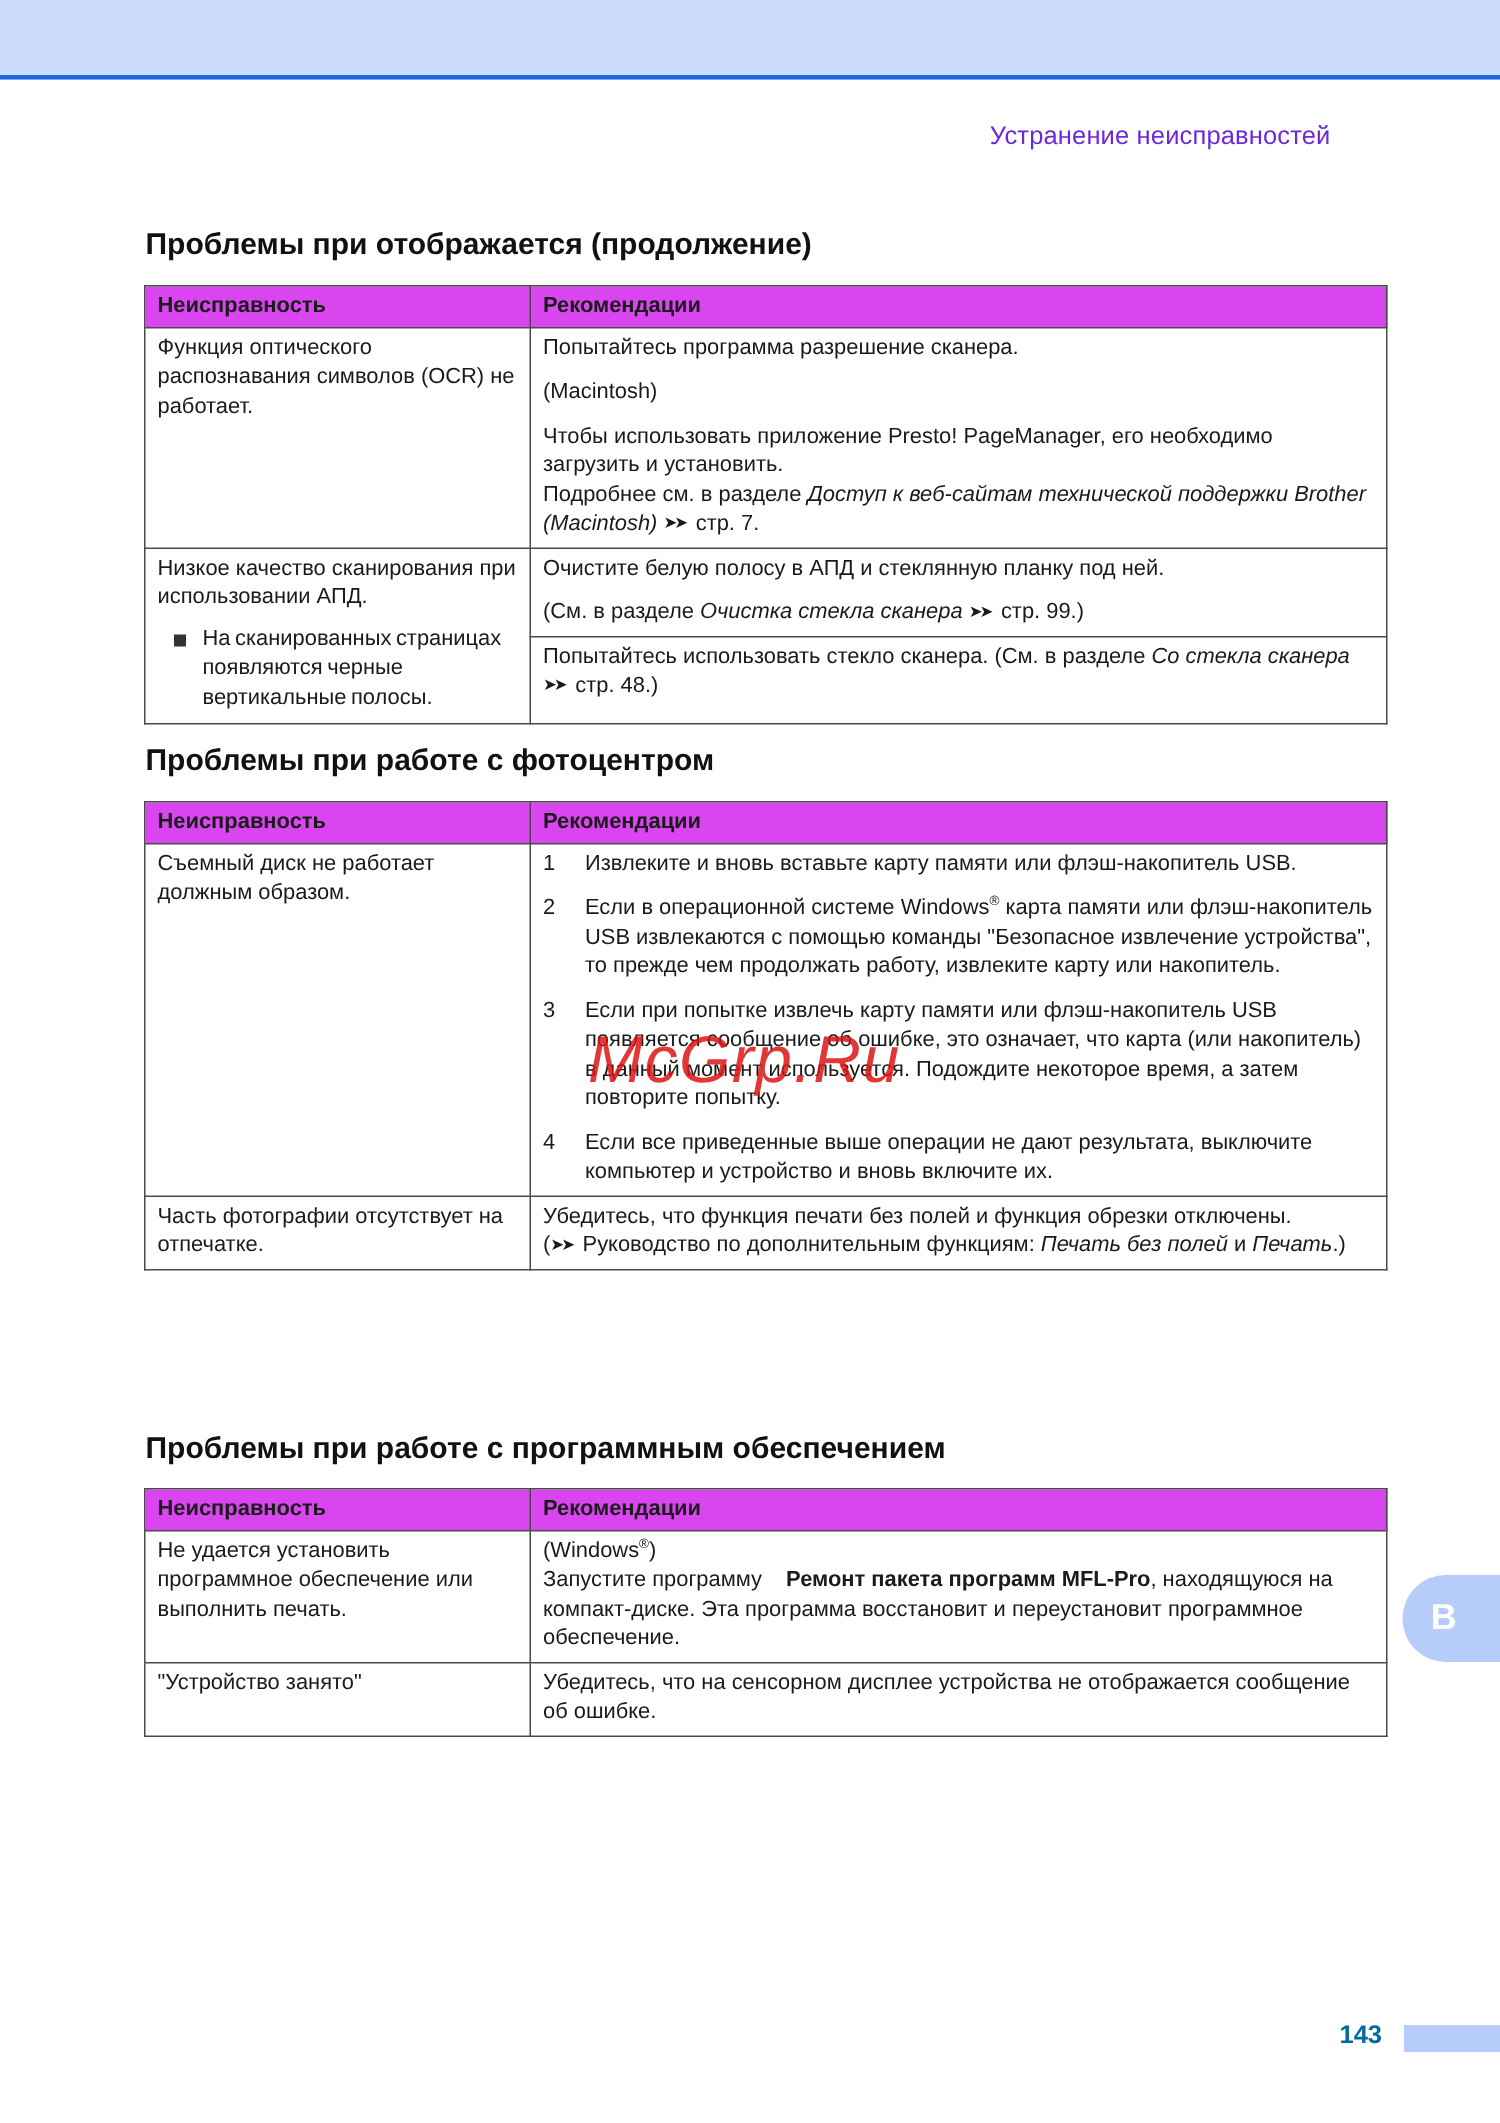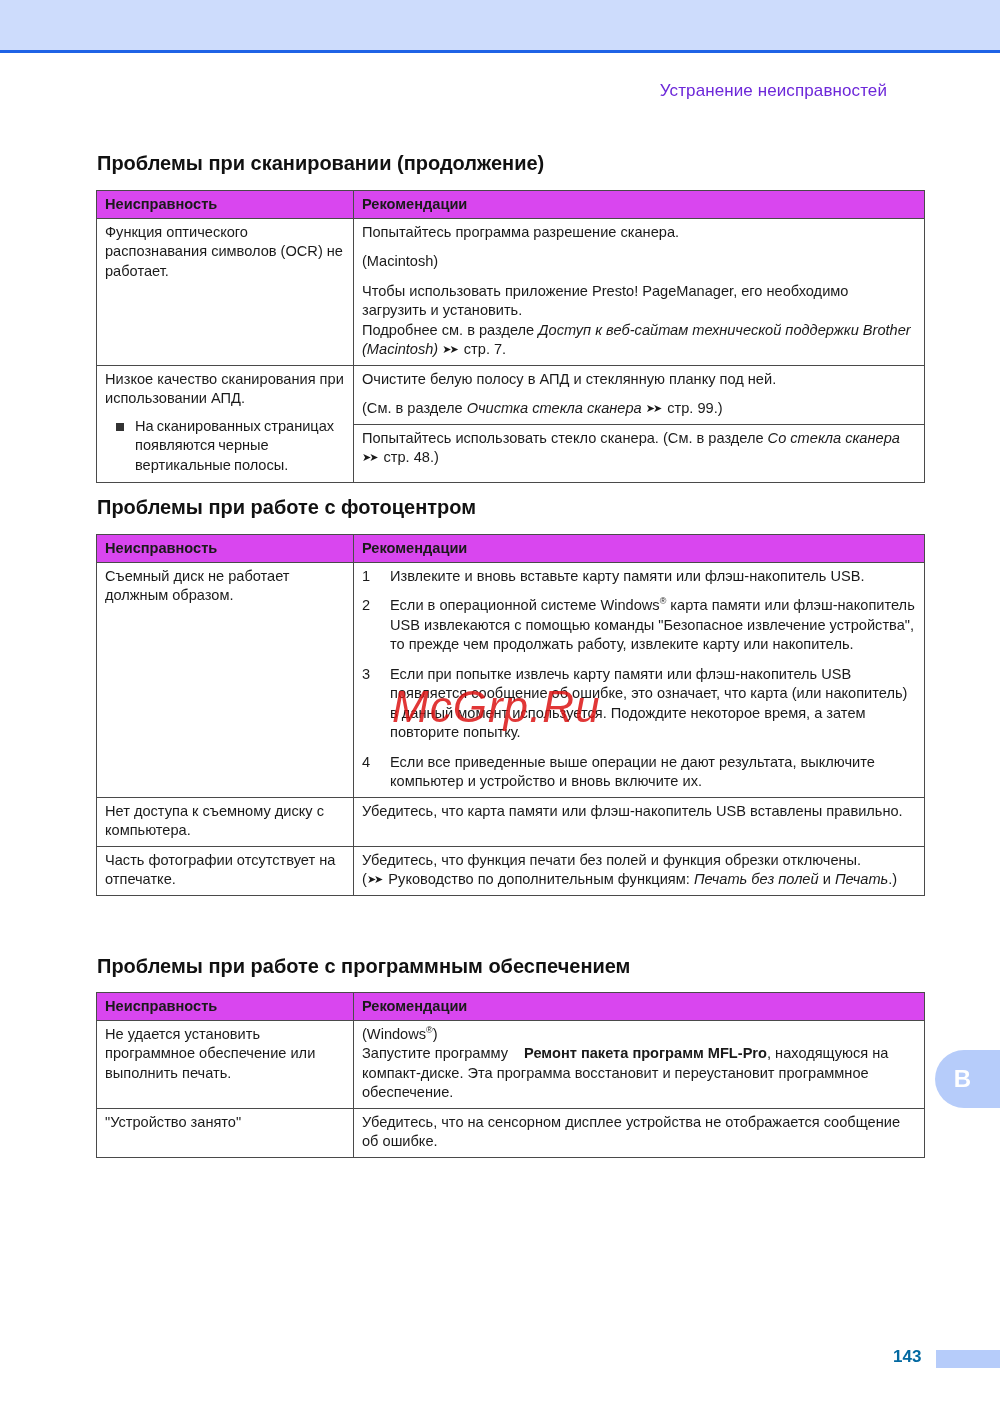--- a/index.html
+++ b/index.html
@@ -62,21 +62,21 @@
       color: rgba(220, 20, 20, 0.85); font-family: "Liberation Sans", sans-serif; letter-spacing: 1px;
       pointer-events: none;
     }
   </style>
 </head>
 <body>
 
 <div class="top-band"></div>
 <div class="running-header">Устранение неисправностей</div>
 
-<h2 class="section-title" style="top:152px">Проблемы при сканировании (продолжение)</h2>
+<h2 class="section-title" style="top:152px">Проблемы при отображается (продолжение)</h2>
 <table class="tbl" style="top:190px">
   <colgroup>
       <col class="c1">
       <col>
     </colgroup>
   <tbody>
       <tr>
     <th>Неисправность</th>
     <th>Рекомендации</th>
   </tr>
@@ -138,24 +138,20 @@
               <span>Если при попытке извлечь карту памяти или флэш-накопитель USB появляется сообщение об ошибке, это означает, что карта (или накопитель) в данный момент используется. Подождите некоторое время, а затем повторите попытку.</span>
             </li>
         <li>
               <span class="num">4</span>
               <span>Если все приведенные выше операции не дают результата, выключите компьютер и устройство и вновь включите их.</span>
             </li>
       </ul>
     </td>
   </tr>
   <tr>
-    <td>Нет доступа к съемному диску с компьютера.</td>
-    <td>Убедитесь, что карта памяти или флэш-накопитель USB вставлены правильно.</td>
-  </tr>
-  <tr>
     <td>Часть фотографии отсутствует на отпечатке.</td>
     <td>
       <p class="p">Убедитесь, что функция печати без полей и функция обрезки отключены.</p>
       <p class="p"><span>(</span><span class="arr">➤➤</span><span> Руководство по дополнительным функциям: </span><span class="it">Печать без полей</span><span> и </span><span class="it">Печать</span><span>.)</span></p>
     </td>
   </tr>
 </tbody>
   </table>
 
 <h2 class="section-title" style="top:955px">Проблемы при работе с программным обеспечением</h2>

